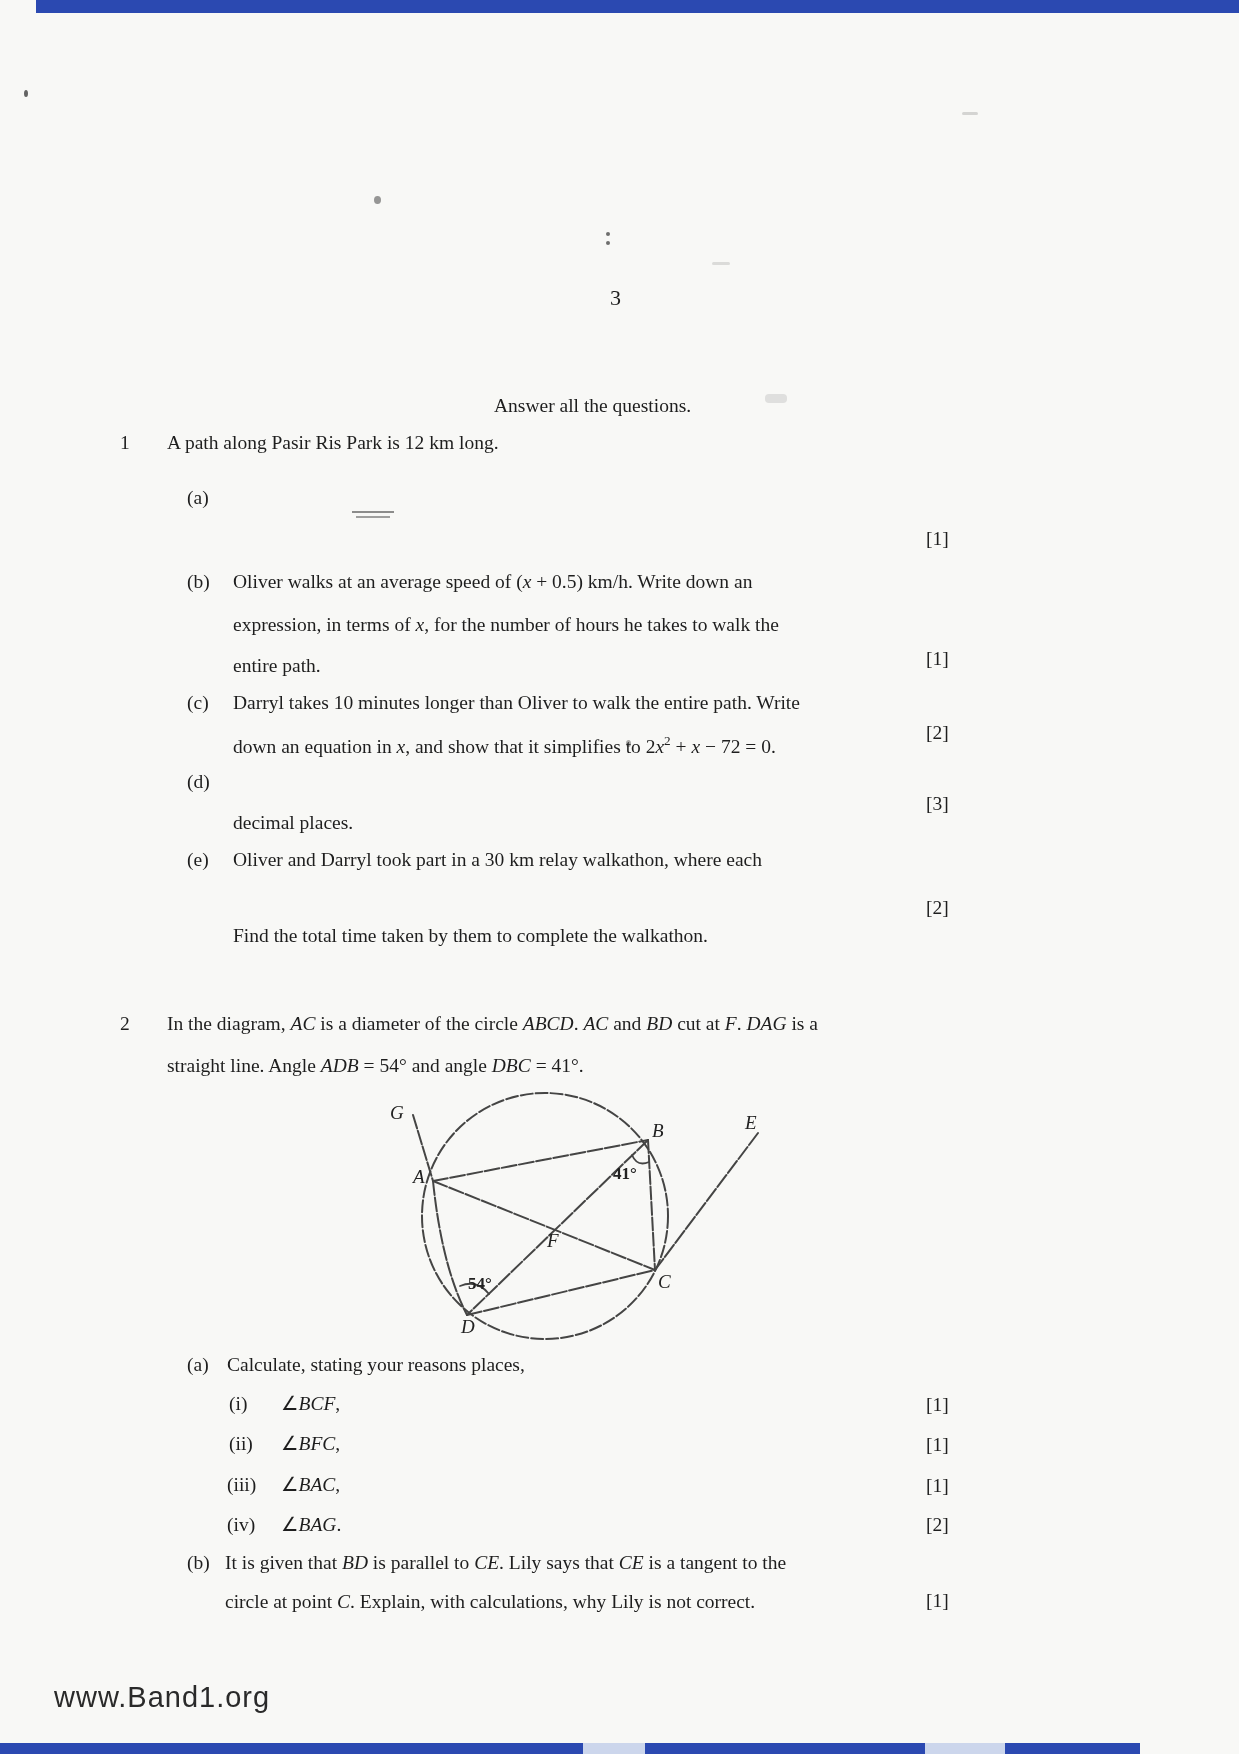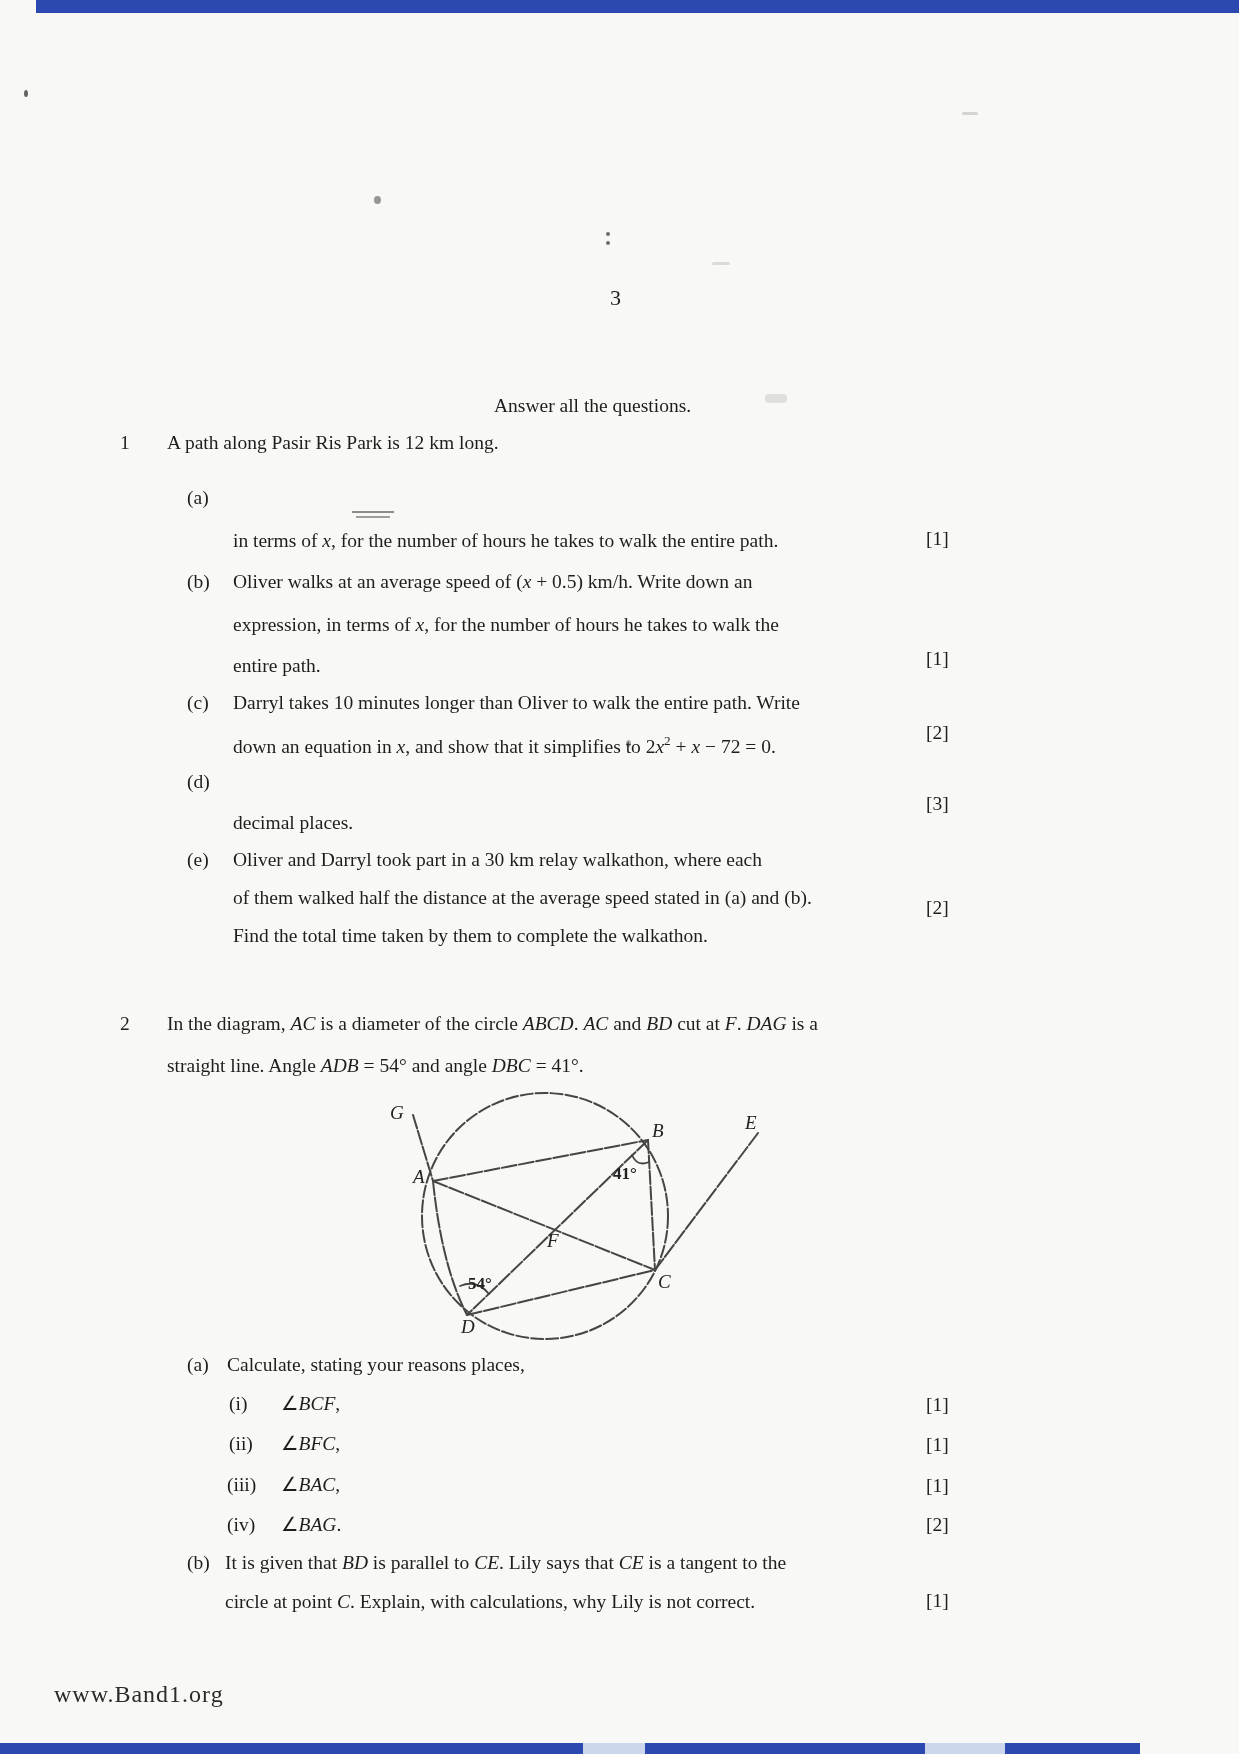--- a/index.html
+++ b/index.html
@@ -8,21 +8,21 @@
     background:#f8f8f6;overflow:hidden;
     font-family:"Liberation Serif", serif;color:#1e1e1e;
   }
   .scan{position:absolute;inset:0;filter:blur(0.3px);}
   .t{position:absolute;white-space:nowrap;font-size:19.5px;line-height:1.2;}
   .t i{font-style:italic;}
   .t sup{font-size:0.68em;}
   .bold{font-weight:normal;}
   .pagenum{font-size:22px;}
   .mk{position:absolute;white-space:nowrap;font-size:19.5px;}
-  .wm{position:absolute;font-family:Liberation Serif, serif;font-size:24px;color:#2a2a2a;letter-spacing:1px;}
+  .wm{position:absolute;font-family:Liberation Sans, sans-serif;font-size:29px;color:#2a2a2a;letter-spacing:1px;}
   .bar{position:absolute;}
   .speck{position:absolute;background:#333;border-radius:50%;}
   svg text{font-family:"Liberation Serif", serif;}
   .dlabel{font-style:italic;font-size:19px;fill:#222;}
   .dangle{font-size:17px;fill:#222;font-weight:bold;}
 </style>
 </head>
 <body>
 
 <div class="page">
@@ -48,41 +48,39 @@
 
     <div class="t pagenum" style="left:610px;top:285px;">3</div>
     <div class="t" style="left:494px;top:394px;">
       <span>Answer </span><span class="bold">all</span><span> the questions.</span>
     </div>
 
     <div class="t" style="left:120px;top:431px;">1</div>
     <div class="t" style="left:167px;top:431px;">A path along Pasir Ris Park is 12 km long.</div>
 
     <div class="t" style="left:187px;top:486px;">(a)</div>
-    <div class="t" style="left:233px;top:529px;">in terms of <i>x</i>, for the number of hours he takes to walk the entire path.</div>
     <div class="mk" style="left:926px;top:528px;">[1]</div>
 
     <div class="t" style="left:187px;top:570px;">(b)</div>
     <div class="t" style="left:233px;top:570px;text-align:right;">Oliver walks at an average speed of (<i>x</i> + 0.5) km/h.  Write down an</div>
     <div class="t" style="left:233px;top:613px;">expression, in terms of <i>x</i>, for the number of hours he takes to walk the</div>
     <div class="t" style="left:233px;top:654px;">entire path.</div>
     <div class="mk" style="left:926px;top:648px;">[1]</div>
 
     <div class="t" style="left:187px;top:691px;">(c)</div>
     <div class="t" style="left:233px;top:691px;">Darryl takes 10 minutes longer than Oliver to walk the entire path.  Write</div>
     <div class="t" style="left:233px;top:733px;">down an equation in <i>x</i>, and show that it simplifies to 2<i>x</i><sup>2</sup> + <i>x</i> − 72 = 0.</div>
     <div class="mk" style="left:926px;top:722px;">[2]</div>
 
     <div class="t" style="left:187px;top:770px;">(d)</div>
     <div class="t bold" style="left:233px;top:811px;font-weight:normal;">decimal places.</div>
     <div class="mk" style="left:926px;top:793px;">[3]</div>
 
     <div class="t" style="left:187px;top:848px;">(e)</div>
     <div class="t" style="left:233px;top:848px;">Oliver and Darryl took part in a 30 km relay walkathon, where each</div>
-    <div class="t" style="left:233px;top:886px;">of them walked half the distance at the average speed stated in (a) and (b).</div>
     <div class="t" style="left:233px;top:924px;">Find the total time taken by them to complete the walkathon.</div>
     <div class="mk" style="left:926px;top:897px;">[2]</div>
 
     <div class="t" style="left:120px;top:1012px;">2</div>
     <div class="t" style="left:167px;top:1012px;">In the diagram, <i>AC</i> is a diameter of the circle <i>ABCD</i>.  <i>AC</i> and <i>BD</i> cut at <i>F</i>.  <i>DAG</i> is a</div>
     <div class="t" style="left:167px;top:1054px;">straight line.  Angle <i>ADB</i> = 54° and angle <i>DBC</i> = 41°.</div>
 
     <svg style="position:absolute;left:325px;top:1075px;" width="480" height="290" viewBox="0 0 480 290">
       <g fill="none" stroke="#2c2c2c" stroke-width="2" stroke-linecap="round" opacity="0.88">
         <circle cx="220" cy="141" r="123" stroke-dasharray="12 3"></circle>

